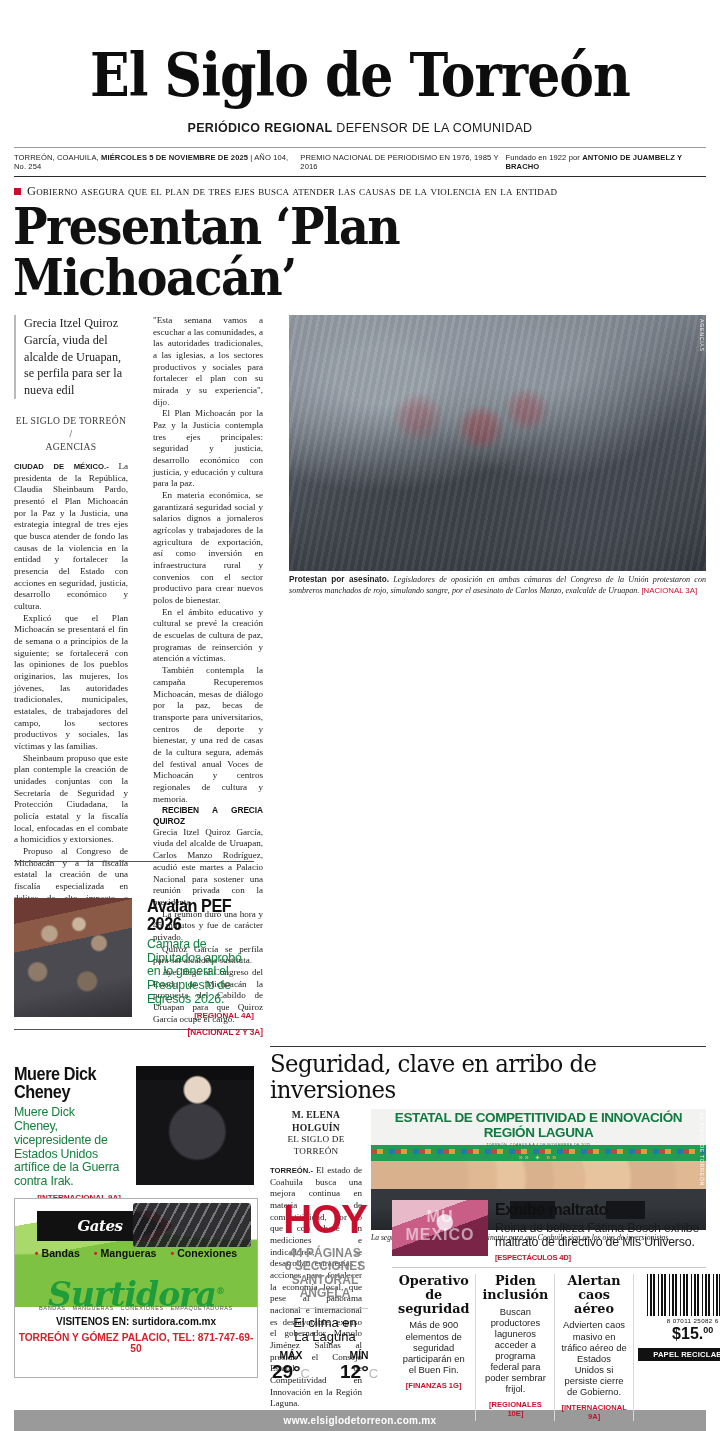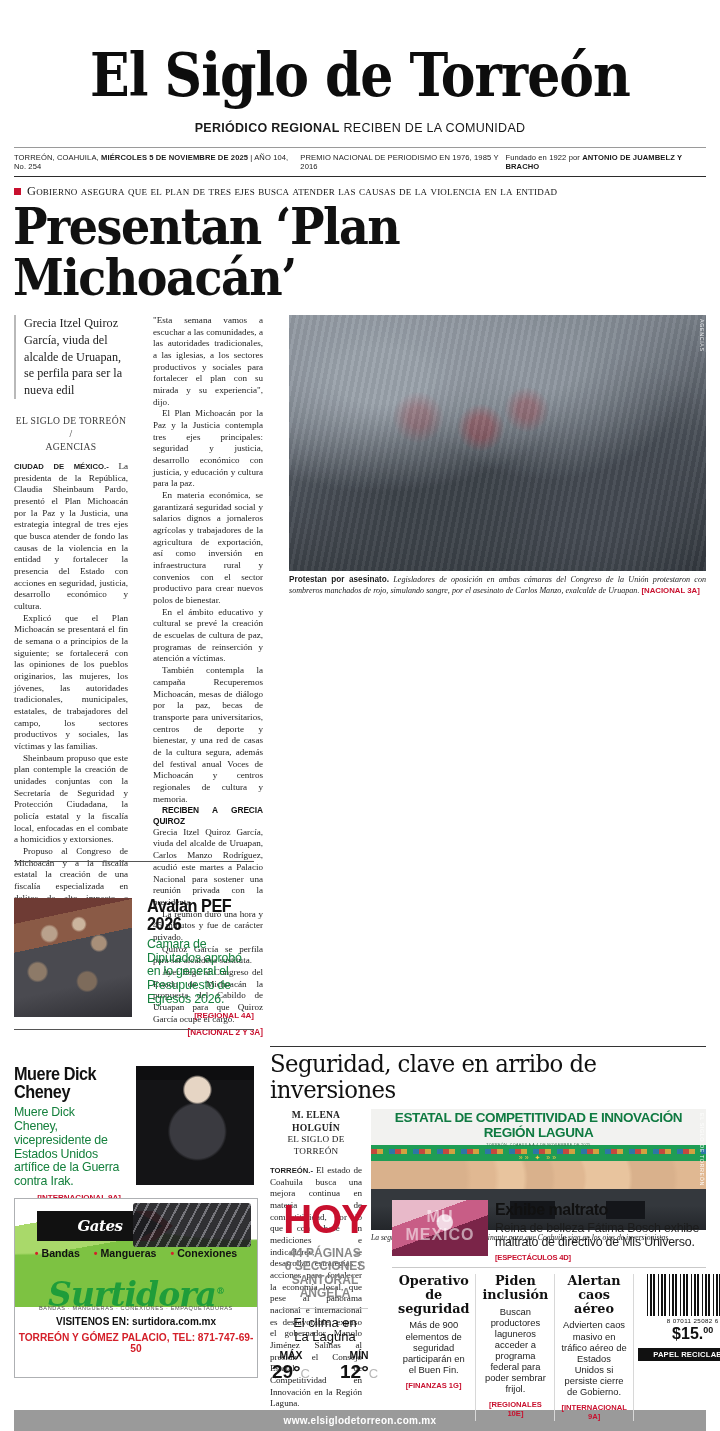--- a/index.html
+++ b/index.html
@@ -101,21 +101,21 @@
     font-family:"Liberation Sans",sans-serif;font-size:5.4px;color:#fff;
     letter-spacing:.6px;opacity:.9;
   }
   .caption{
     font-family:"Liberation Serif",serif;font-size:8.1px;line-height:1.3;
     color:#1c1c1c;margin-top:4px;text-align:justify;
   }
   .caption b{font-family:"Liberation Sans",sans-serif;font-weight:700;font-size:8.2px;}
   .caption i{font-style:italic;}
   .caption .jump-inline{color:#c8102e;font-family:"Liberation Sans",sans-serif;
-    font-weight:700;font-size:7.8px;font-style:normal;}
+    font-weight:400;font-size:7.8px;font-style:normal;}
 
   
   .sec-rule{border-top:1.4px solid #333;margin:9px 14px 0 270px;}
   .sec2{padding:0 14px 0 270px;}
   .sec2-title{
     font-family:"DejaVu Serif",serif;font-size:24px;line-height:1.08;color:#111;
     letter-spacing:-.6px;margin-top:5px;
     transform:scaleX(.95);transform-origin:left center;
   }
   .sec2-grid{display:flex;margin-top:5px;}
@@ -335,21 +335,21 @@
   }
 </style>
 </head>
 <body>
 
 <div id="page">
 
   <div class="masthead">
     <div class="logo">El Siglo de Torreón</div>
     <div class="tagline">
-      <b>PERIÓDICO REGIONAL</b><span> RECIBEN DE LA COMUNIDAD</span>
+      <b>PERIÓDICO REGIONAL</b><span> DEFENSOR DE LA COMUNIDAD</span>
     </div>
   </div>
   <div class="rule-thin"></div>
 
   <div class="dateline">
     <div class="d1">
       <span>TORREÓN, COAHUILA, </span><b>MIÉRCOLES 5 DE NOVIEMBRE DE 2025</b><span> | AÑO 104, No. 254</span>
     </div>
     <div class="d2">PREMIO NACIONAL DE PERIODISMO EN 1976, 1985 Y 2016</div>
     <div class="d3">

